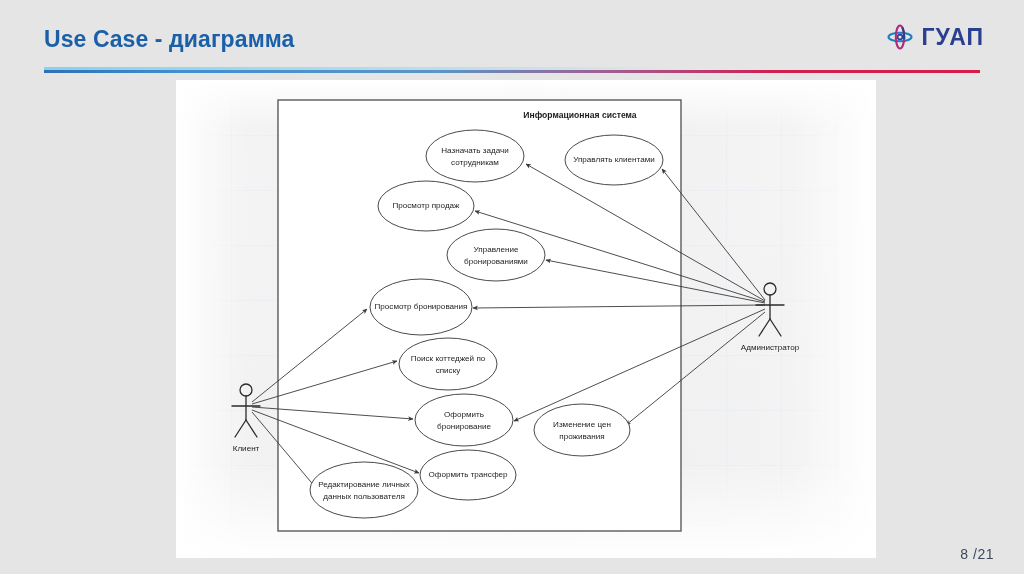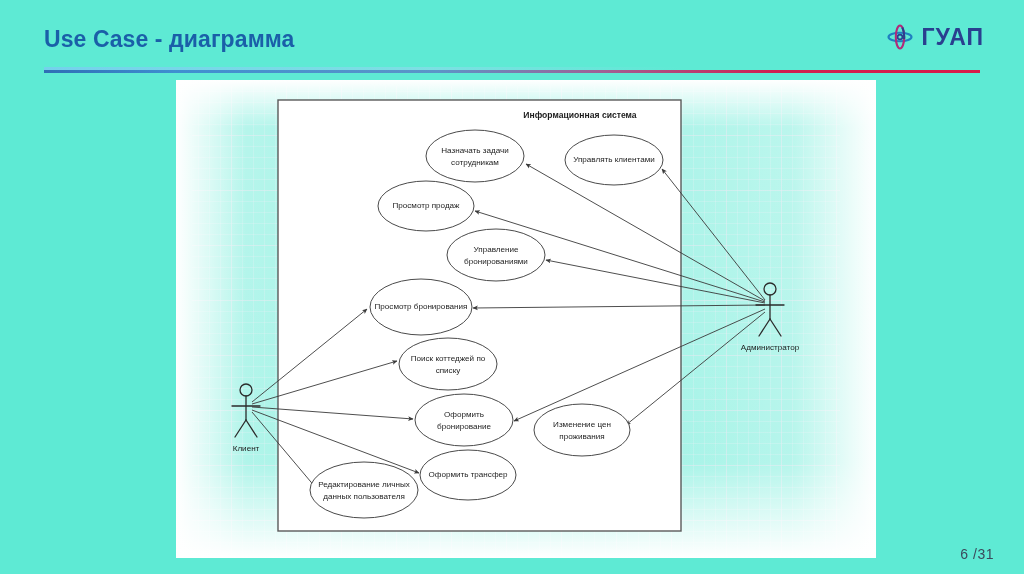--- a/index.html
+++ b/index.html
@@ -12,21 +12,21 @@
     font-family: "Liberation Sans", sans-serif;
     width: 1024px;
     height: 574px;
     overflow: hidden;
     position: relative;
   }
   #slide {
     position: relative;
     width: 1024px;
     height: 574px;
-    background: #5eead4;
+    background: #e5e5e5;
   }
   
   #slide-header {
     position: absolute;
     left: 0; top: 0;
     width: 1024px;
     height: 78px;
   }
   #page-title {
     position: absolute;
@@ -275,14 +275,14 @@
         <circle class="actor-stroke" cx="594" cy="209" r="6"></circle>
         <line class="actor-stroke" x1="594" y1="215" x2="594" y2="239"></line>
         <line class="actor-stroke" x1="580" y1="225" x2="608" y2="225"></line>
         <line class="actor-stroke" x1="594" y1="239" x2="583" y2="256"></line>
         <line class="actor-stroke" x1="594" y1="239" x2="605" y2="256"></line>
         <text class="actor-label" x="594" y="270">Администратор</text>
       </g>
     </svg>
   </div>
 
-  <div id="page-number">6 /31</div>
+  <div id="page-number">8 /21</div>
 </div>
 
 </body></html>

